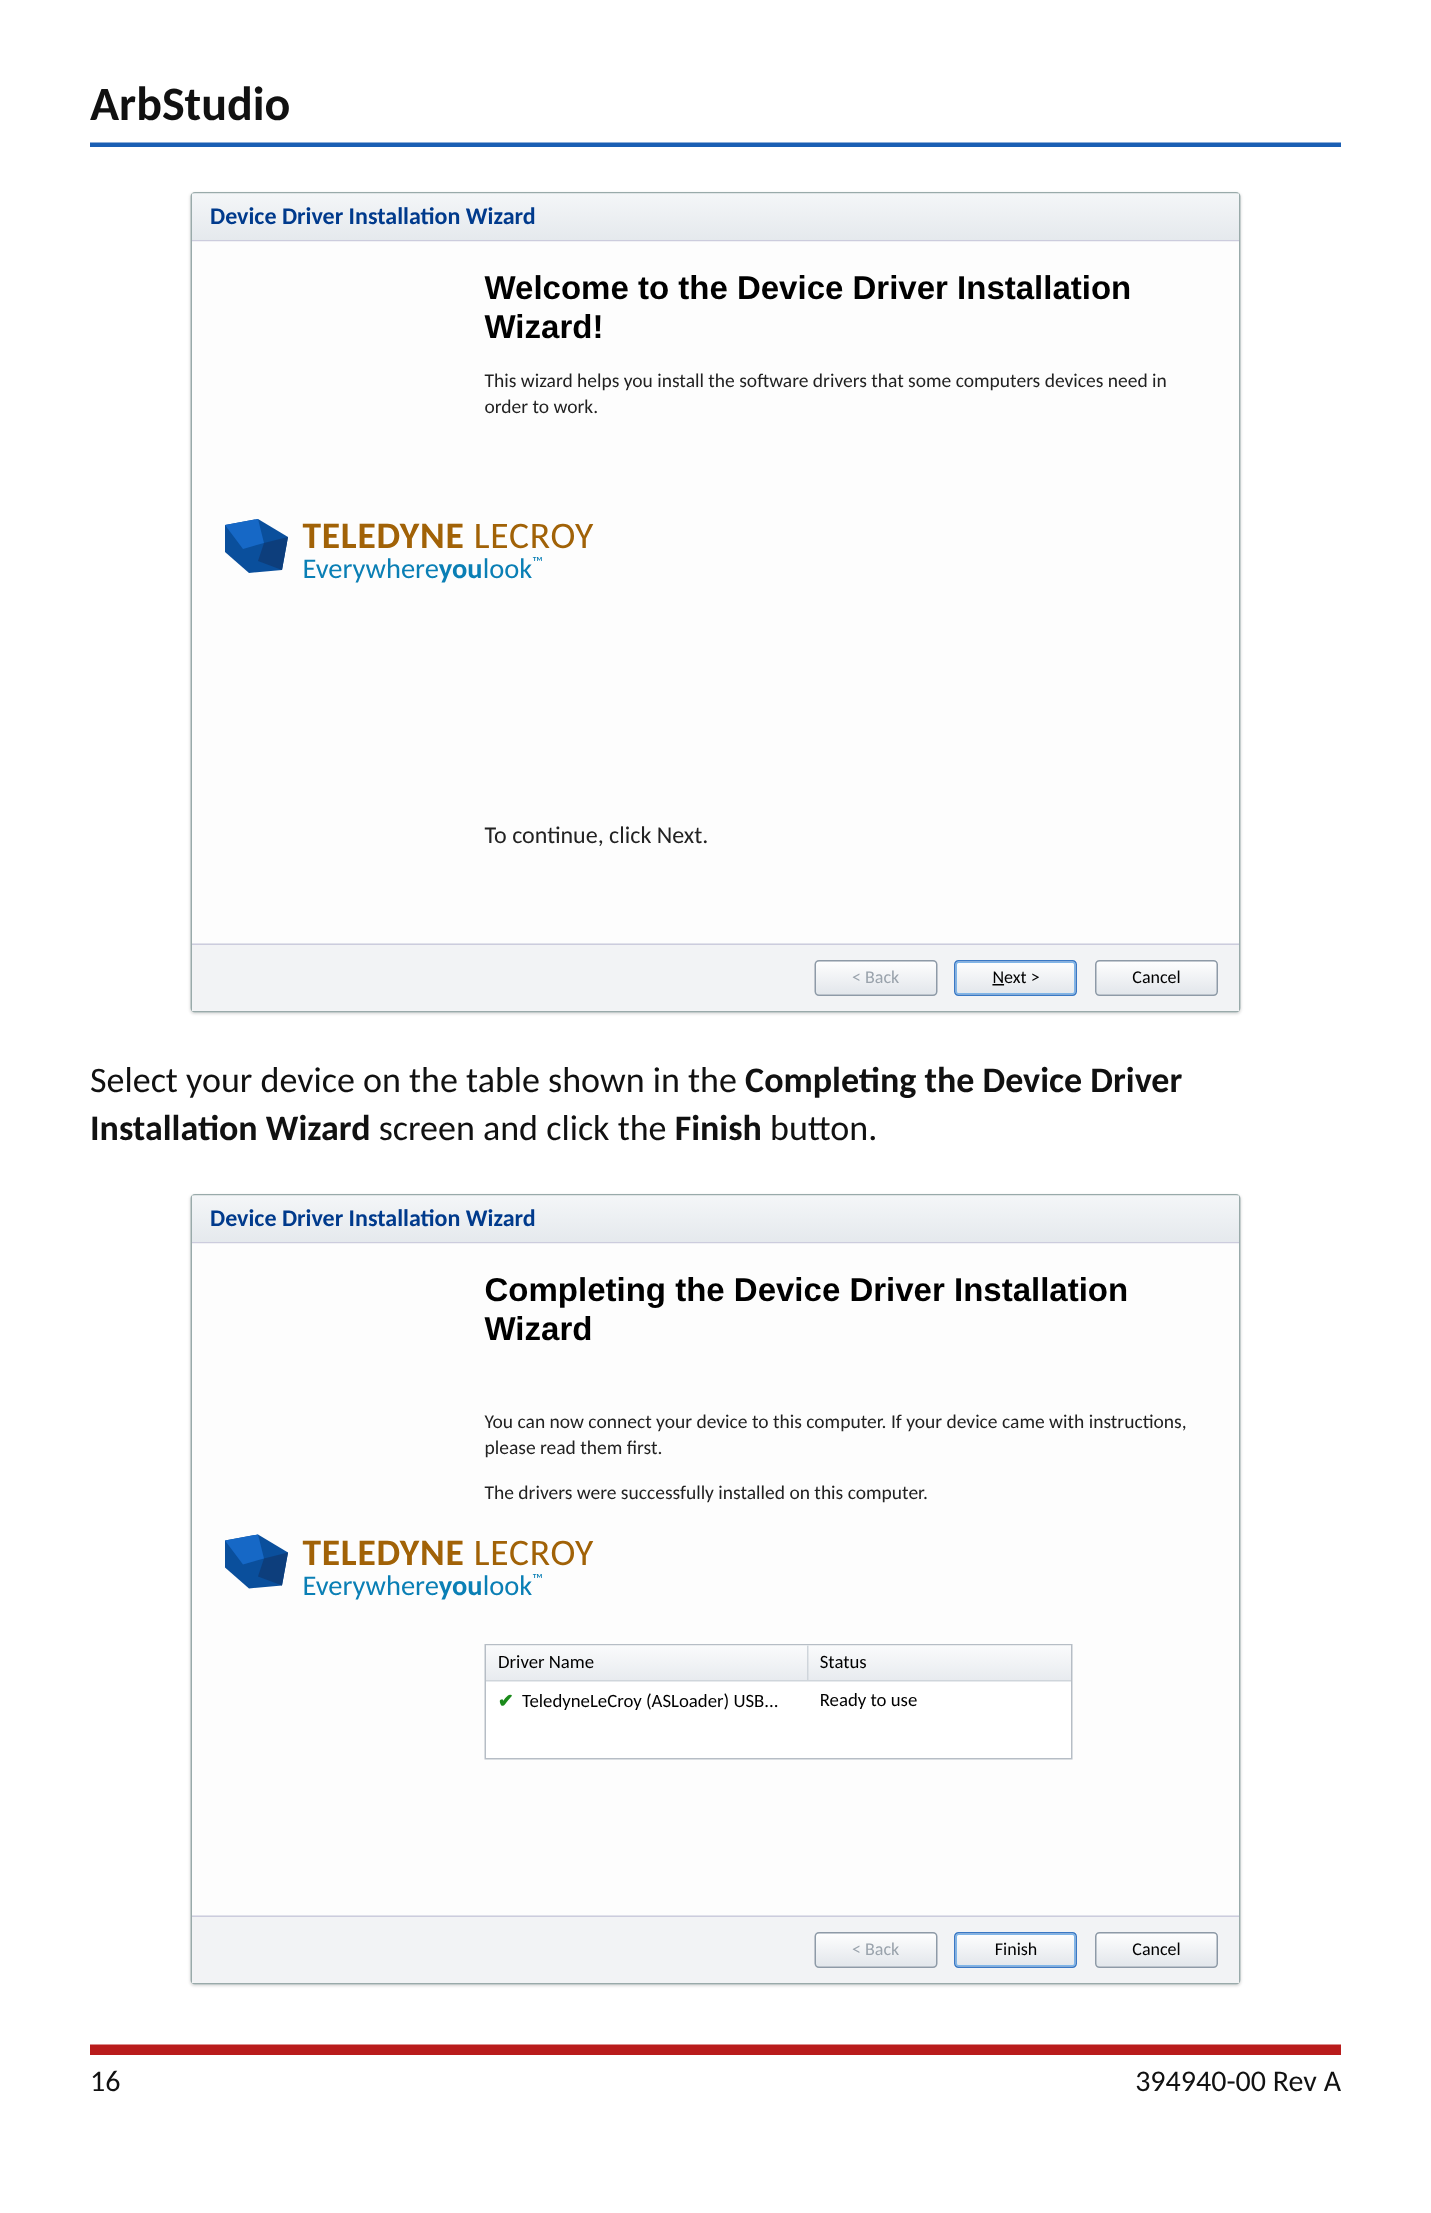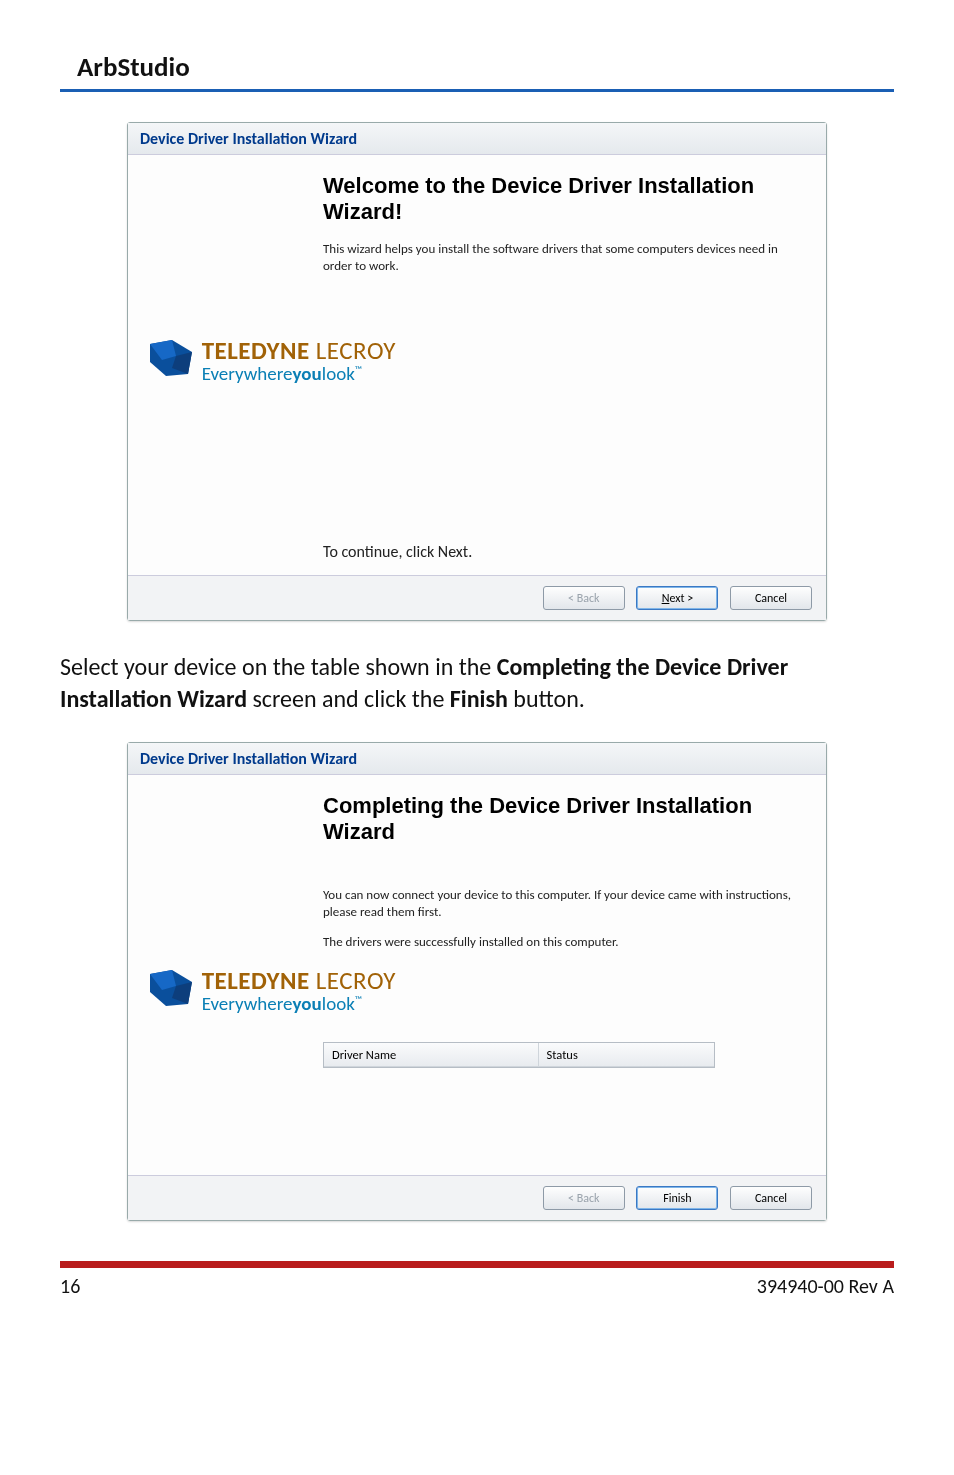--- a/index.html
+++ b/index.html
@@ -4,25 +4,24 @@
 <style>
   * { box-sizing: border-box; margin: 0; padding: 0; }
   body {
     font-family: "Segoe UI", Calibri, Arial, sans-serif;
     background: #fff;
     width: 954px;
     padding: 50px 60px 40px 60px;
     color: #000;
   }
   .page-title {
-    font-size: 27px;
+    font-size: 32px;
     font-weight: bold;
     color: #111;
     margin-bottom: 6px;
-    margin-left: 17px;
   }
   .title-rule {
     height: 3px;
     background: #1a5fb4;
     margin-bottom: 30px;
   }
   .wizard {
     border: 1px solid #9aa;
     border-radius: 3px;
     background: linear-gradient(#f7f8f9,#eef0f2 30px,#fdfdfd 30px);
@@ -91,20 +90,21 @@
     bottom: 14px;
     left: 10px;
     font-size: 16px;
     color: #222;
   }
   .wizard-footer {
     border-top: 1px solid #ccd;
     padding: 10px 14px;
     text-align: right;
     background: #f2f3f5;
+    margin-top: 48px;
   }
   .btn {
     display: inline-block;
     min-width: 82px;
     padding: 4px 12px;
     font-size: 12px;
     margin-left: 8px;
     border: 1px solid #8e9aa7;
     border-radius: 3px;
     background: linear-gradient(#fefefe,#e2e6eb);
@@ -224,20 +224,24 @@
       <div class="wiz-heading">Completing the Device Driver Installation Wizard</div>
       <div style="height:26px"></div>
       <div class="wiz-text">You can now connect your device to this computer. If your device came with instructions, please read them first.</div>
       <div class="wiz-text">The drivers were successfully installed on this computer.</div>
       <div style="height:70px"></div>
       <div class="driver-table">
         <div class="hdr">
           <div class="col1">Driver Name</div>
           <div class="col2">Status</div>
         </div>
+        <div class="row">
+          <div class="col1"><span class="check">✔</span><span>TeledyneLeCroy (ASLoader) USB...</span></div>
+          <div class="col2">Ready to use</div>
+        </div>
       </div>
     </div>
   </div>
   <div class="wizard-footer">
     <span class="btn disabled">&lt; Back</span>
     <span class="btn default">Finish</span>
     <span class="btn">Cancel</span>
   </div>
 </div>
 

